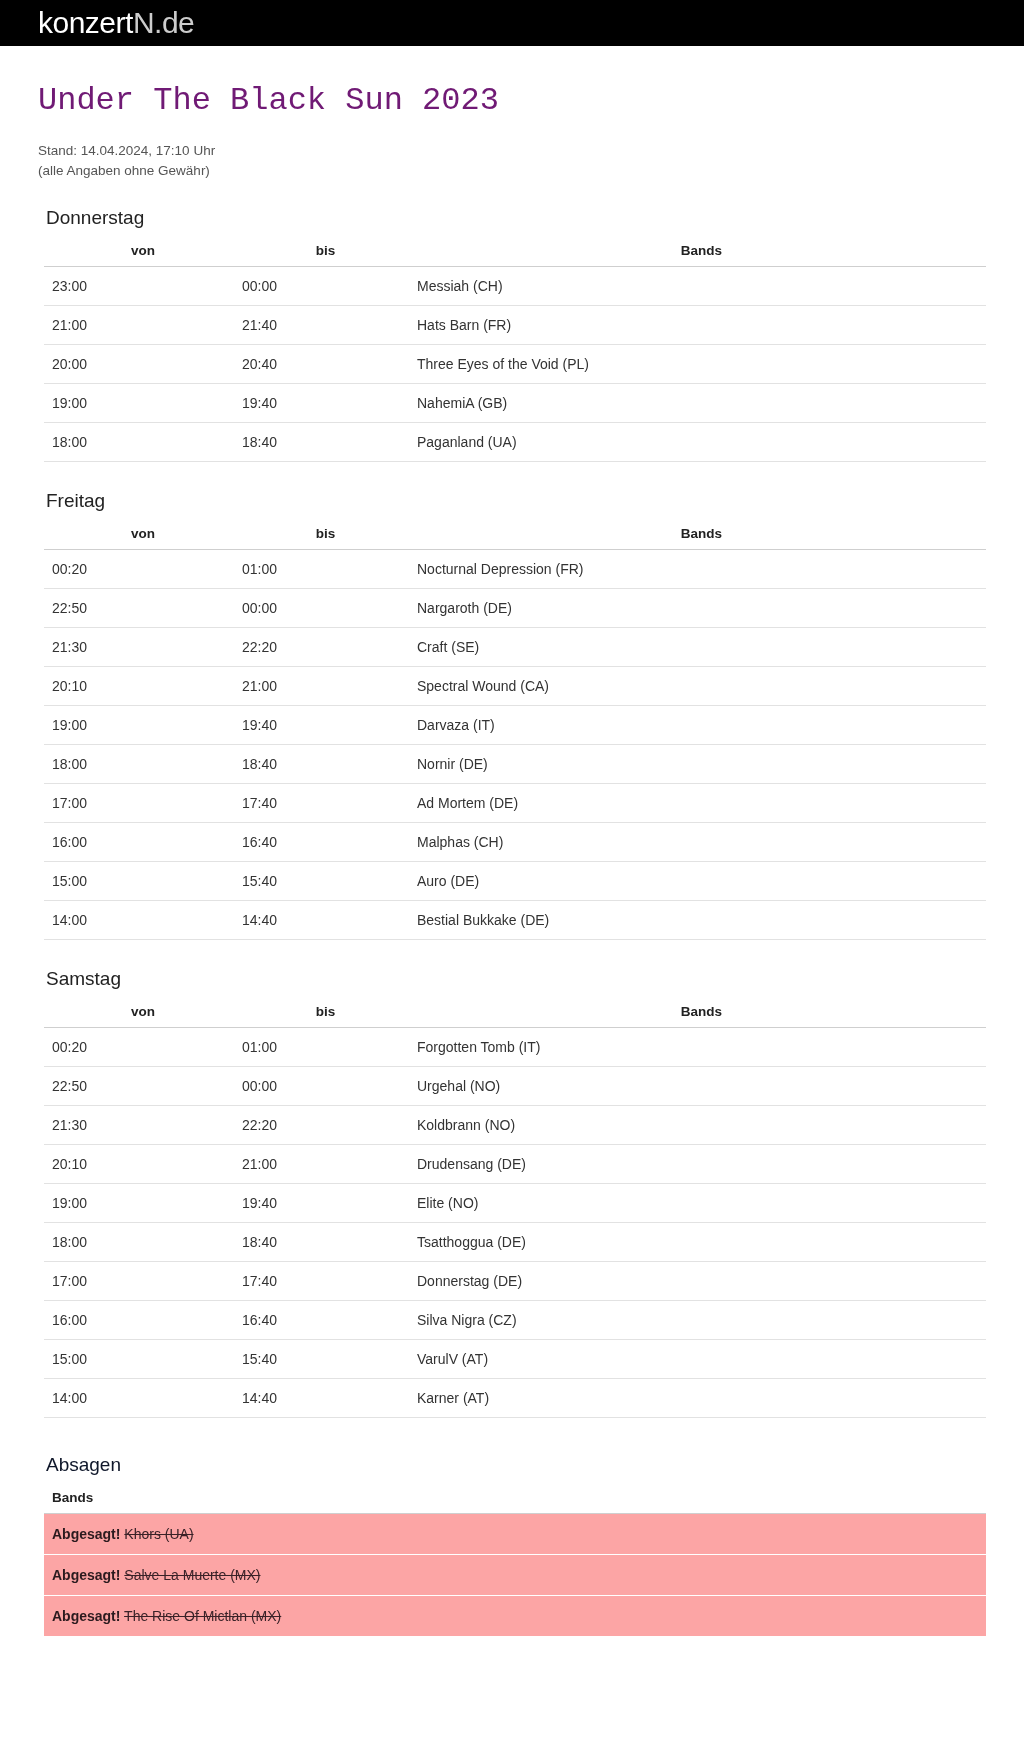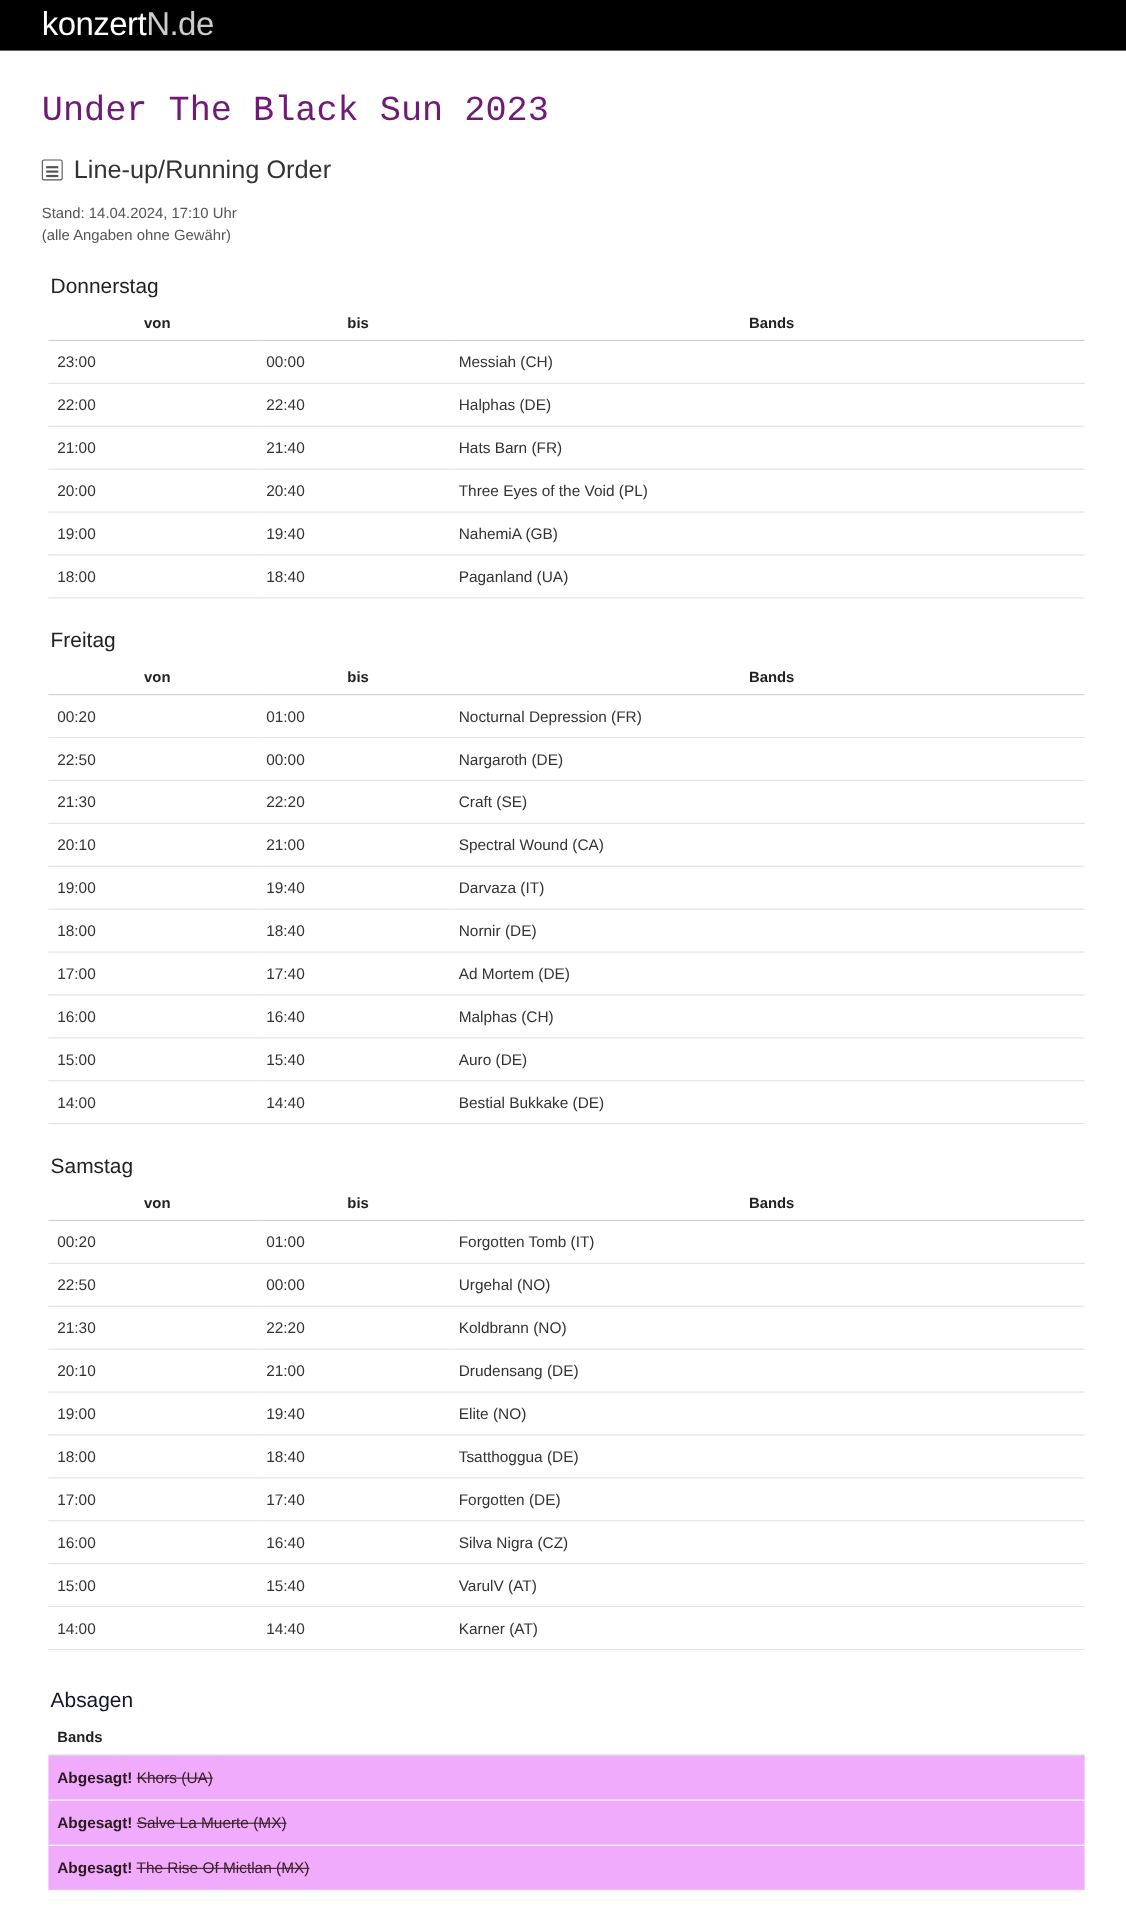--- a/index.html
+++ b/index.html
@@ -123,21 +123,21 @@
   }
   table.cancels th {
     text-align: left;
     font-size: 13.5px;
     font-weight: bold;
     color: #222222;
     padding: 0 0 8px 8px;
     border-bottom: 1px solid #cfcfcf;
   }
   table.cancels td {
-    background: #f0abfc;
+    background: #fca5a5;
     padding: 12px 0 12px 8px;
     border-bottom: 1px solid #ffffff;
     font-size: 14px;
     color: #3a2228;
   }
   table.cancels td .flag {
     font-weight: bold;
     color: #2b1a1e;
   }
   table.cancels td .band {
@@ -149,24 +149,20 @@
 <body>
 
 <div class="topbar">
   <div class="logo"><span>konzert</span><span class="accent">N.de</span></div>
 </div>
 
 <div class="page">
 
   <h1 class="page-title">Under The Black Sun 2023</h1>
 
-  <div class="section-heading">
-    <span class="list-icon"></span>
-    <span class="heading-text">Line-up/Running Order</span>
-  </div>
 
   <div class="stand">
     <div>Stand: 14.04.2024, 17:10 Uhr</div>
     <div>(alle Angaben ohne Gewähr)</div>
   </div>
 
   <div id="days-container">
       <div class="day-block">
         <div class="day-title">Donnerstag</div>
         <table class="schedule">
@@ -180,25 +176,20 @@
               <th>von</th>
               <th>bis</th>
               <th>Bands</th>
             </tr>
           </thead>
           <tbody>
             <tr>
               <td>23:00</td>
               <td>00:00</td>
               <td>Messiah (CH)</td>
-            </tr>
-            <tr>
-              <td>22:00</td>
-              <td>22:40</td>
-              <td>Halphas (DE)</td>
             </tr>
             <tr>
               <td>21:00</td>
               <td>21:40</td>
               <td>Hats Barn (FR)</td>
             </tr>
             <tr>
               <td>20:00</td>
               <td>20:40</td>
               <td>Three Eyes of the Void (PL)</td>
@@ -327,21 +318,21 @@
               <td>Elite (NO)</td>
             </tr>
             <tr>
               <td>18:00</td>
               <td>18:40</td>
               <td>Tsatthoggua (DE)</td>
             </tr>
             <tr>
               <td>17:00</td>
               <td>17:40</td>
-              <td>Forgotten (DE)</td>
+              <td>Donnerstag (DE)</td>
             </tr>
             <tr>
               <td>16:00</td>
               <td>16:40</td>
               <td>Silva Nigra (CZ)</td>
             </tr>
             <tr>
               <td>15:00</td>
               <td>15:40</td>
               <td>VarulV (AT)</td>

